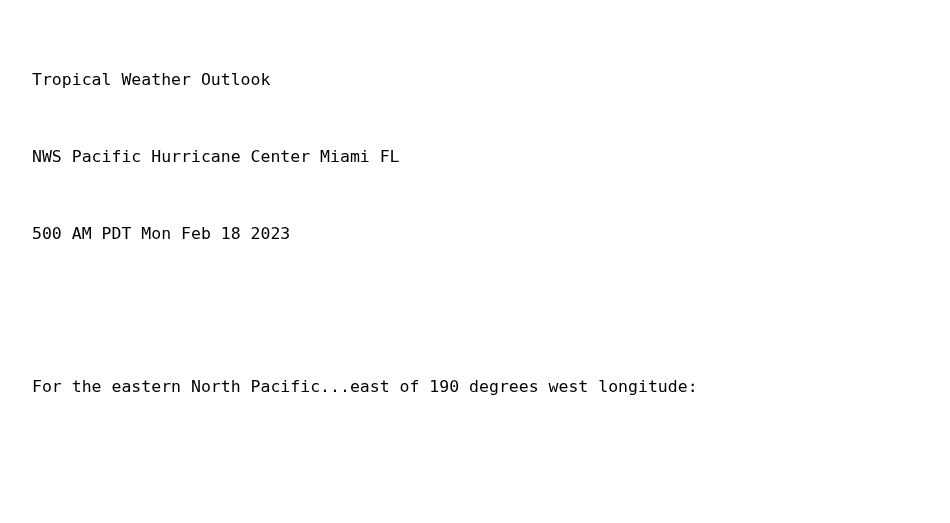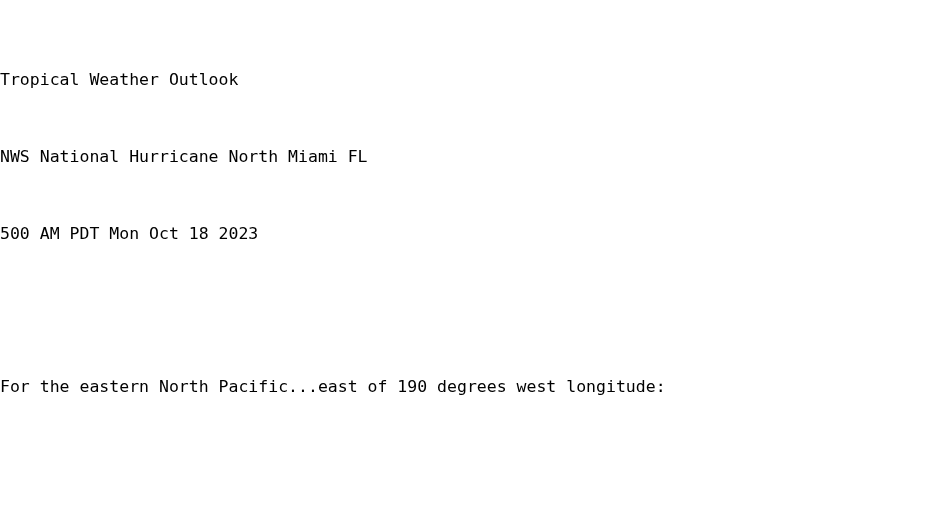--- a/index.html
+++ b/index.html
@@ -7,21 +7,21 @@
     padding: 0;
     background: #ffffff;
   }
   body {
     width: 950px;
     height: 523px;
     overflow: hidden;
     font-family: "DejaVu Sans Mono", monospace;
   }
   .outlook-document {
-    padding: 16px 0 0 0;
+    padding: 16px 0 0 32px;
     box-sizing: border-box;
     width: 950px;
     height: 390px;
   }
   .text-block {
     font-family: "DejaVu Sans Mono", monospace;
     font-size: 16.5px;
     line-height: 25.6px;
     color: #000000;
     white-space: pre;
@@ -35,22 +35,22 @@
     white-space: pre;
     min-height: 25.6px;
   }
 </style>
 </head>
 <body>
 
 <div class="outlook-document">
   <div class="text-block">
     <div class="line">Tropical Weather Outlook</div>
-    <div class="line">NWS National Hurricane North Miami FL</div>
-    <div class="line">500 AM PDT Mon Oct 18 2023</div>
+    <div class="line">NWS Pacific Hurricane Center Miami FL</div>
+    <div class="line">500 AM PDT Mon Feb 18 2023</div>
     <div class="blank-line">&nbsp;</div>
     <div class="line">For the eastern North Pacific...east of 190 degrees west longitude:</div>
     <div class="blank-line">&nbsp;</div>
     
     
     
     
     
     
     

